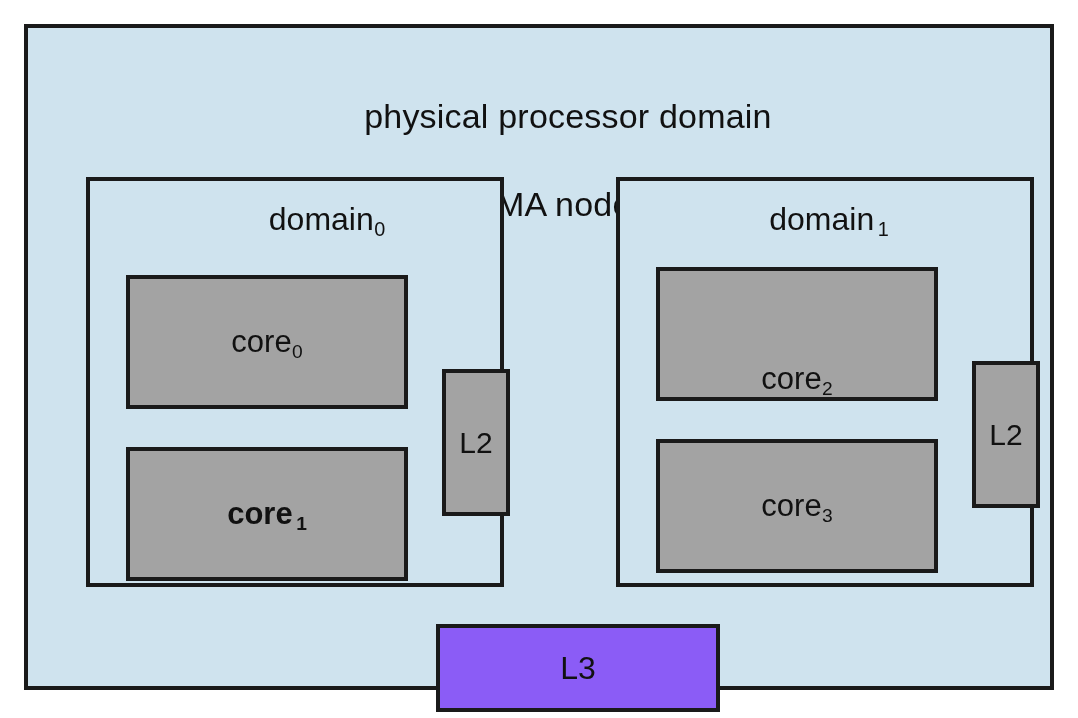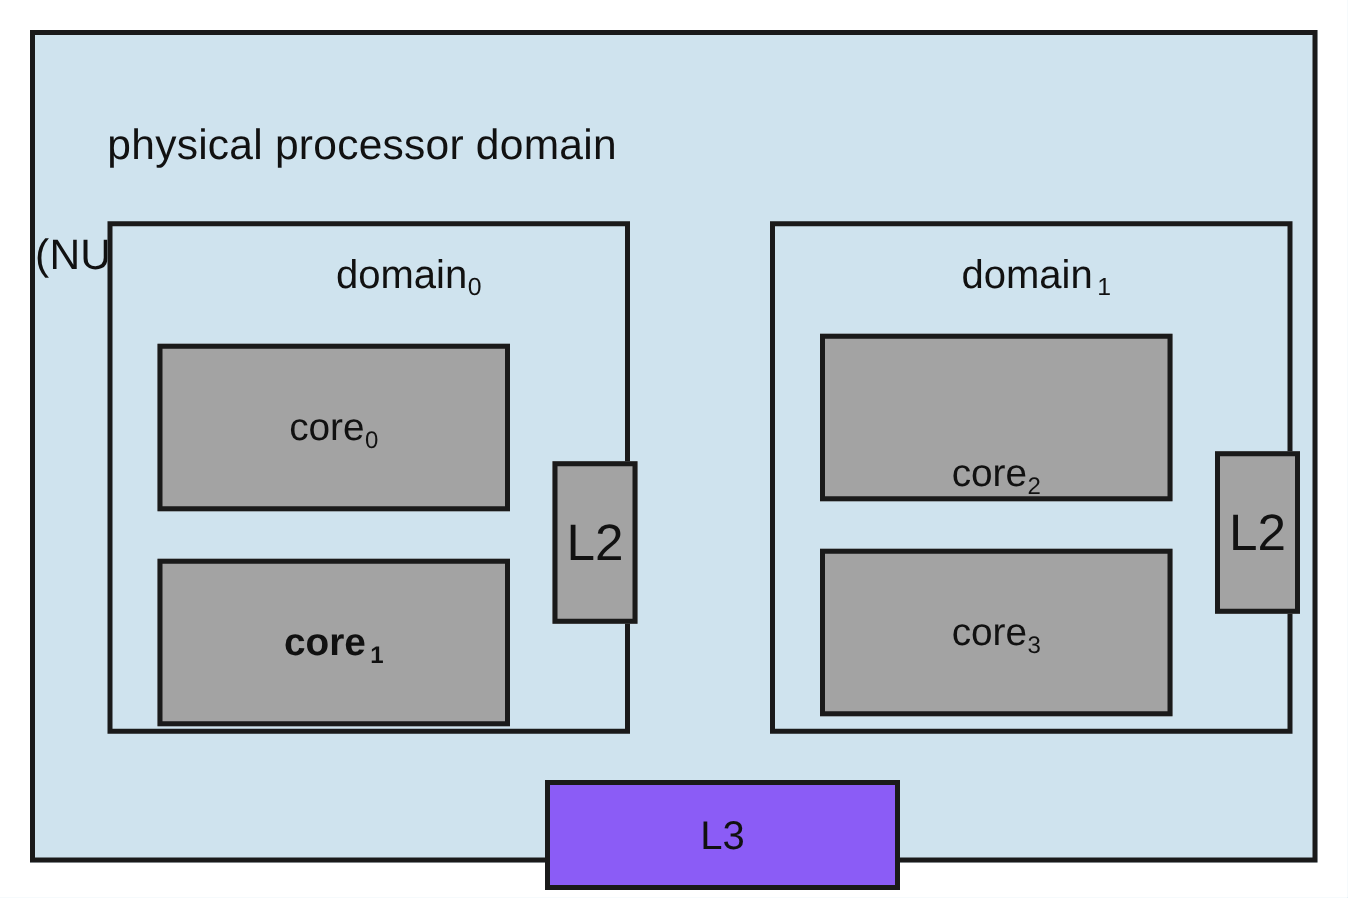--- a/index.html
+++ b/index.html
@@ -32,20 +32,21 @@
     box-sizing: border-box;
     background: #cfe3ee;
     border: 4px solid #1a1a1a;
   }
 
   .numa-title {
     position: absolute;
     left: 0;
     top: 22px;
     width: 100%;
+    text-align: center;
     color: #111111;
     font-size: 34px;
     line-height: 44px;
     letter-spacing: 0.2px;
     white-space: pre;
   }
   .numa-title .line2 { display: block; }
 
   
   .domain {
@@ -97,22 +98,22 @@
     height: 134px;
     font-size: 31px;
   }
   .core-0 { left: 36px;  top: 94px;  }
   .core-1 { left: 36px;  top: 266px; font-weight: bold; }
   .core-2 { left: 36px;  top: 86px; align-items: flex-end;  }
   .core-3 { left: 36px;  top: 258px; }
 
   .l2-box {
     width: 68px;
-    height: 130px;
-    font-size: 41px;
+    height: 147px;
+    font-size: 30px;
   }
   .l2-0 { left: 352px; top: 188px; }
   .l2-1 { left: 352px; top: 180px; }
 
   .l3-box {
     position: absolute;
     left: 408px;
     top: 596px;
     width: 284px;
     height: 88px;

